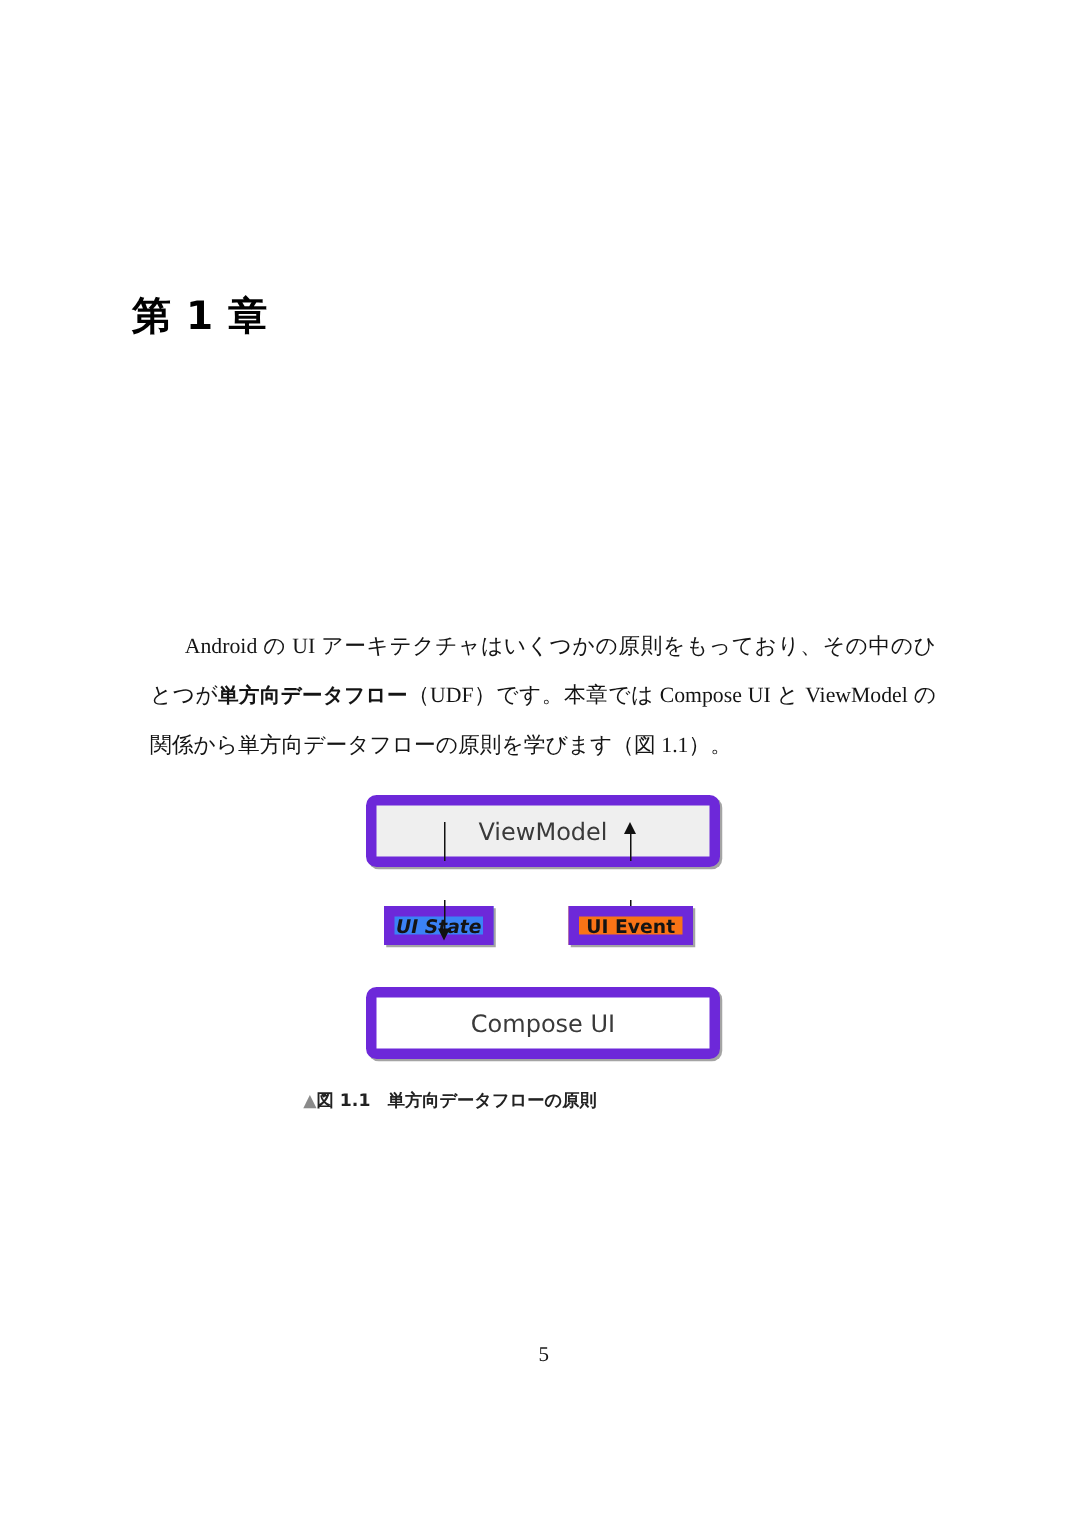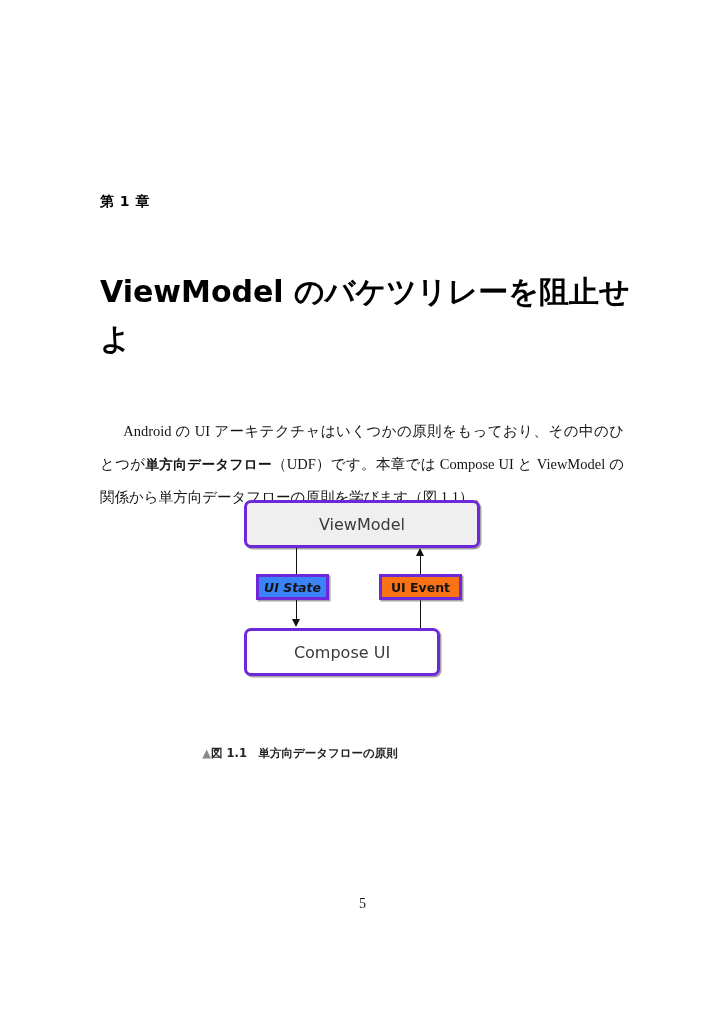--- a/index.html
+++ b/index.html
@@ -17,25 +17,25 @@
   }
   .page {
     position: absolute;
     inset: 0;
     background: #ffffff;
   }
 
   
   .chapter-number {
     position: absolute;
-    left: 100px;
+    left: 88px;
     top: 193px;
     font-family: "DejaVu Sans", "Liberation Sans", sans-serif;
     font-weight: bold;
-    font-size: 14px;
+    font-size: 26px;
     letter-spacing: 0.5px;
     color: #000000;
     white-space: nowrap;
   }
   .chapter-title {
     position: absolute;
     left: 100px;
     top: 248px;
     width: 540px;
     font-family: "DejaVu Sans", "Liberation Sans", sans-serif;
@@ -82,38 +82,39 @@
     width: 236px;
     height: 182px;
   }
 
   .node {
     position: absolute;
     box-sizing: border-box;
     display: flex;
     align-items: center;
     justify-content: center;
-    border: 3px solid #6d28d9;
+    border: 7px solid #6d28d9;
     box-shadow: 1.5px 1.5px 0 rgba(90,90,90,0.55);
     font-family: "DejaVu Sans", "Liberation Sans", sans-serif;
     color: #3a3a3a;
+    margin-top: 30px;
   }
   .node-viewmodel {
     left: 0;
     top: 2px;
     width: 236px;
     height: 48px;
     border-radius: 7px;
     background: #efefef;
     font-size: 16px;
   }
   .node-composeui {
     left: 0;
     top: 130px;
-    width: 196px;
+    width: 236px;
     height: 48px;
     border-radius: 7px;
     background: #ffffff;
     font-size: 16px;
   }
   .node-small {
     top: 76px;
     height: 26px;
     border-radius: 0;
     font-size: 12.5px;
@@ -161,21 +162,20 @@
     position: absolute;
     left: 0;
     top: 726px;
     width: 600px;
     text-align: center;
     font-family: "DejaVu Sans", "Liberation Sans", sans-serif;
     font-size: 11.5px;
     font-weight: bold;
     color: #222222;
     white-space: nowrap;
-    margin-top: 20px;
   }
   .fig-caption .tri { color: #8a8a8a; }
   .fig-caption .gap { display: inline-block; width: 1em; }
 
   
   .page-number {
     position: absolute;
     left: 0;
     top: 896px;
     width: 725px;
@@ -185,21 +185,20 @@
     color: #141414;
   }
 </style>
 </head>
 <body>
 
 <div class="page">
 
   <div class="chapter-number">第 1 章</div>
 
-  <h1 class="chapter-title">ViewModel のバケツリレーを阻止せよ</h1>
 
   <p class="para" id="para-intro"><span class="indent"></span><span>Android の UI アーキテクチャはいくつかの原則をもっており、その中のひとつが</span><b>単方向データフロー</b><span>（UDF）です。本章では Compose UI と ViewModel の関係から単方向データフローの原則を学びます（図 1.1）。</span></p>
 
   <div class="figure">
     <div class="fig-canvas">
 
       <div class="node node-viewmodel">ViewModel</div>
 
       <div class="conn vline line-vm-state"></div>
 

